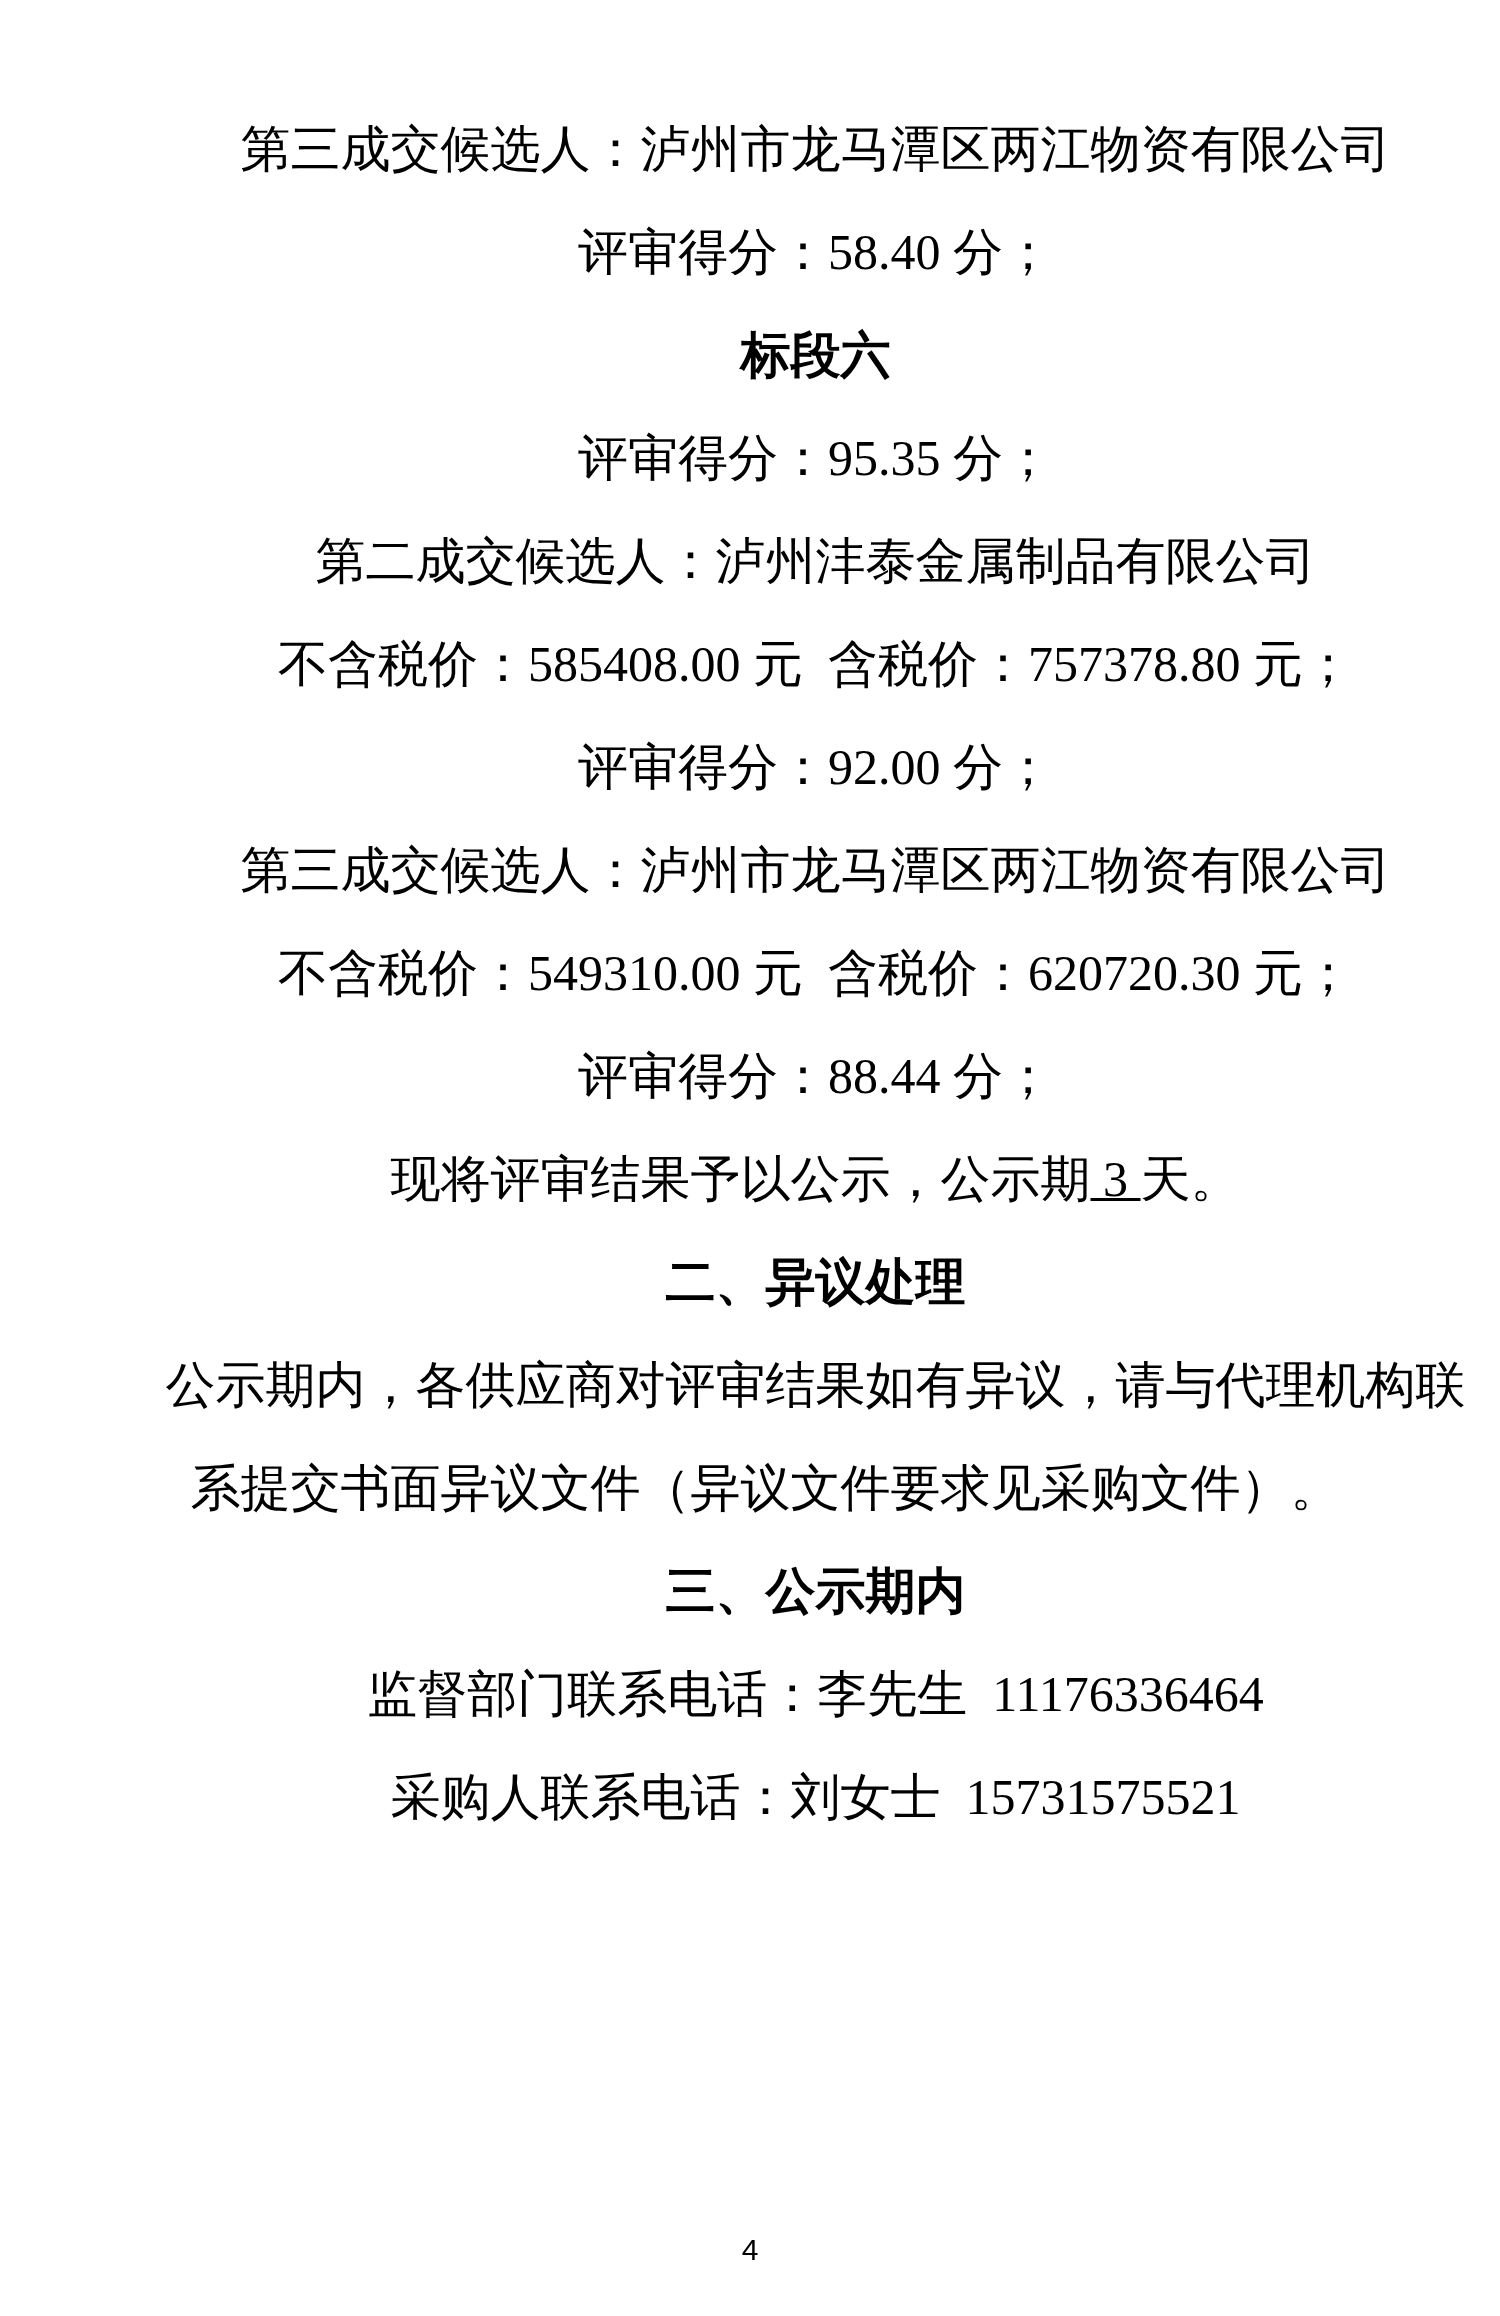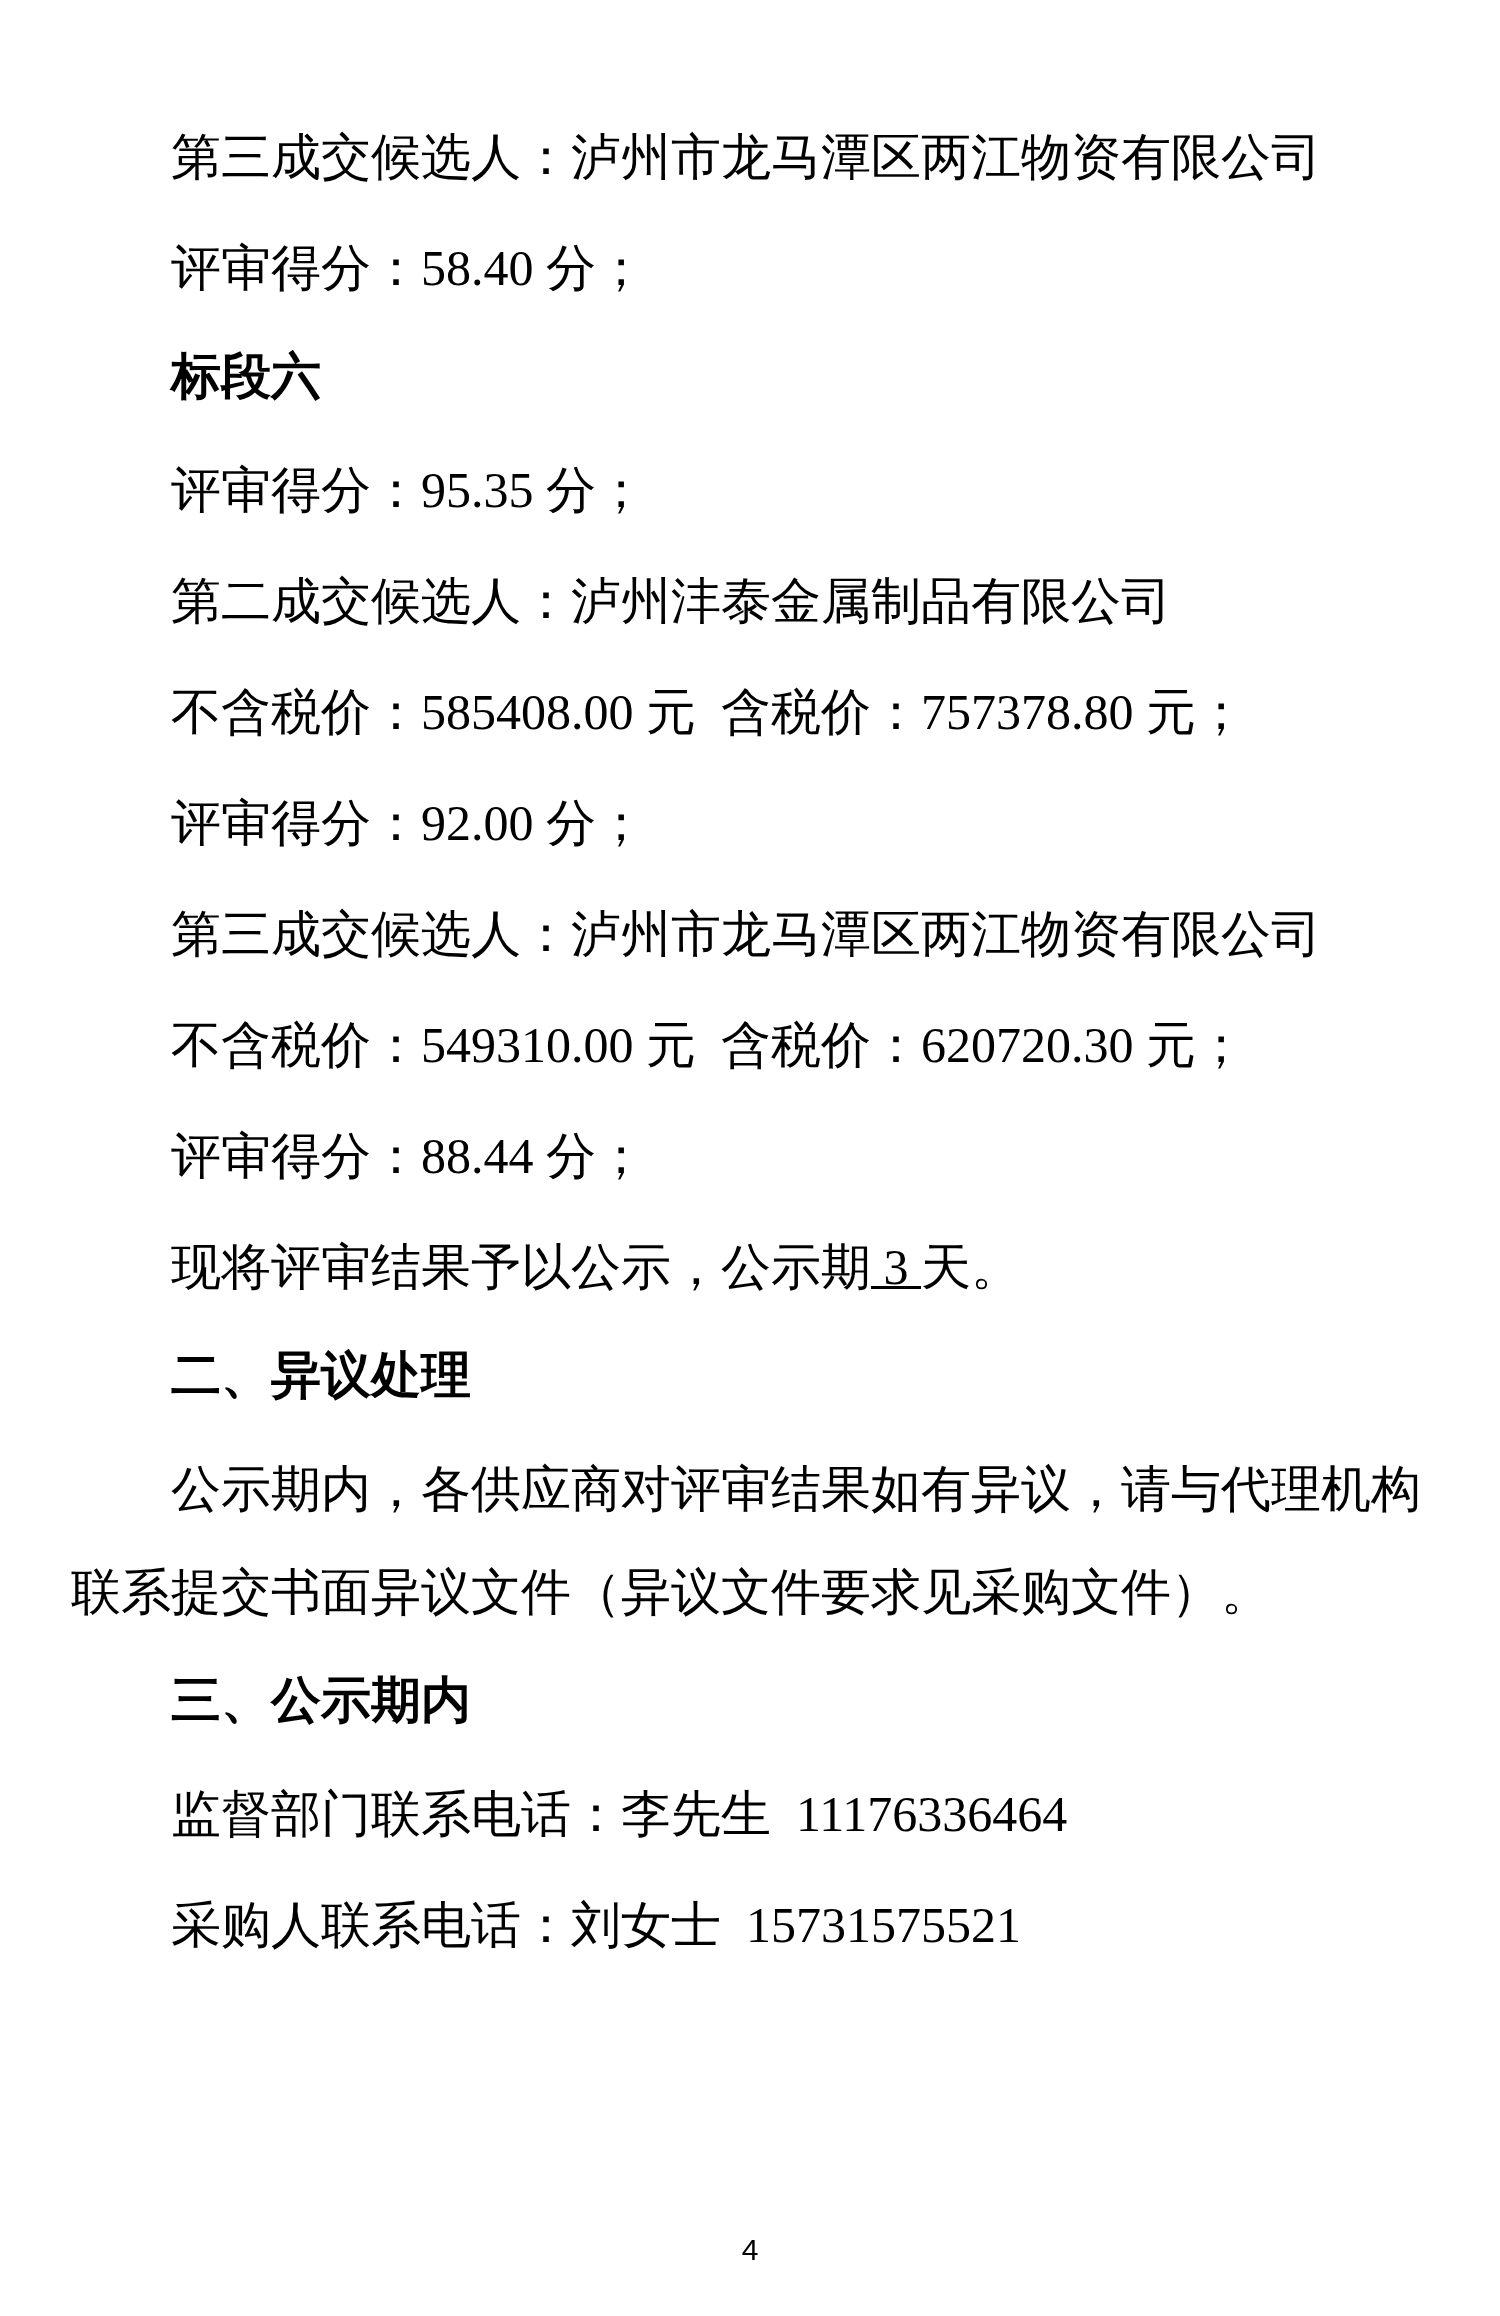--- a/index.html
+++ b/index.html
@@ -18,27 +18,28 @@
   }
   .content {
     position: absolute;
     left: 63px;
     top: 98px;
     width: 1405px;
     font-size: 50px;
     line-height: 103px;
   }
   .content p {
-    margin: 8px;
+    margin: 0;
     text-indent: 2em;
     white-space: pre-wrap;
+    text-align: center;
   }
   p.heading {
     font-weight: 700;
-    font-family: Liberation Mono, monospace;
+    font-family: Liberation Serif, serif;
   }
   .underlined {
     text-decoration: underline;
     text-decoration-thickness: 3px;
   }
   .page-number {
     position: absolute;
     left: 0;
     right: 0;
     top: 2232px;

